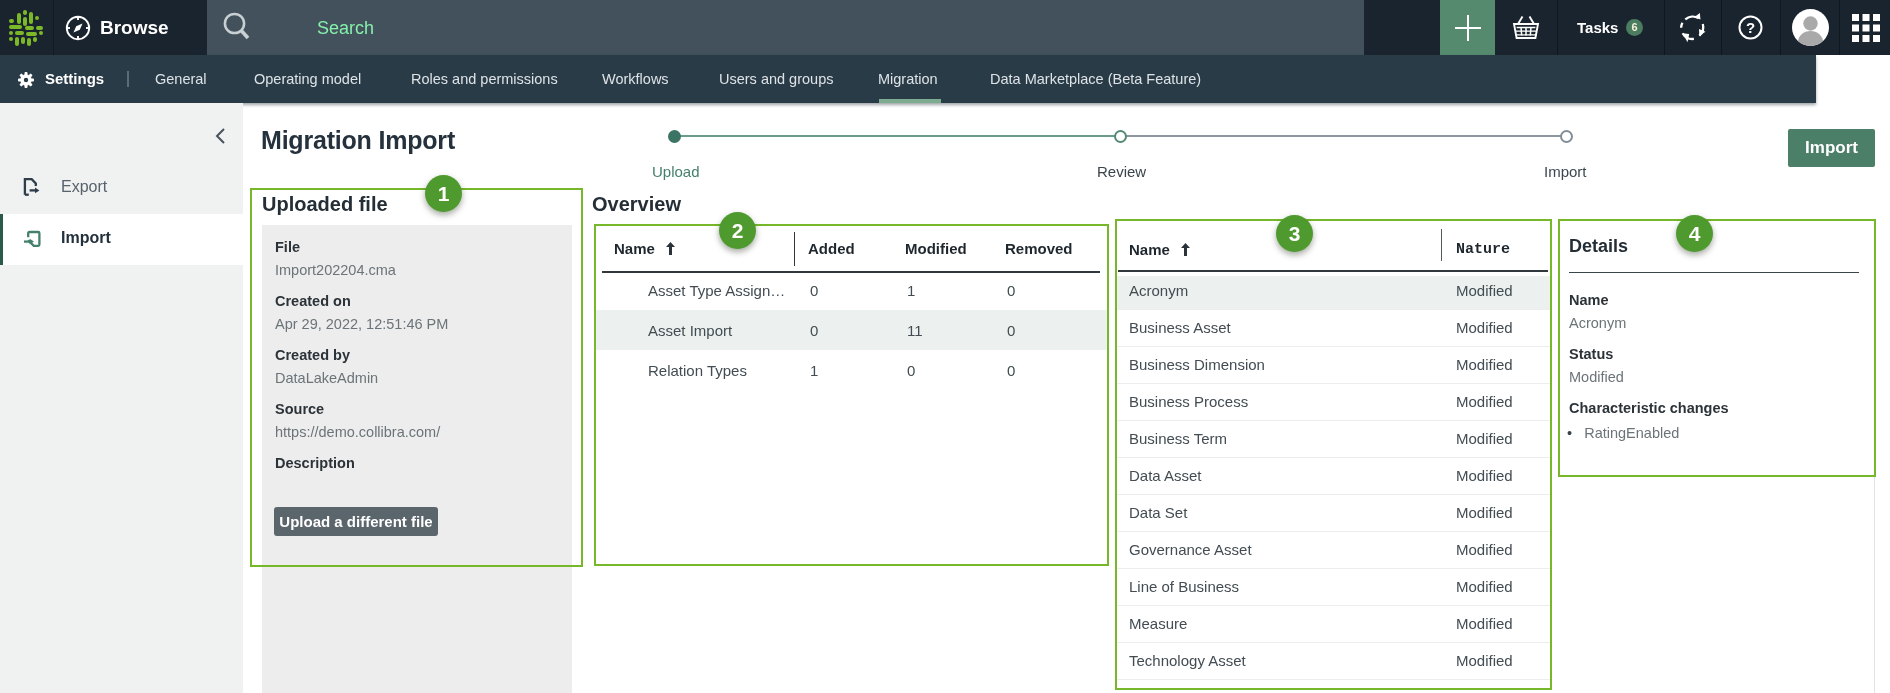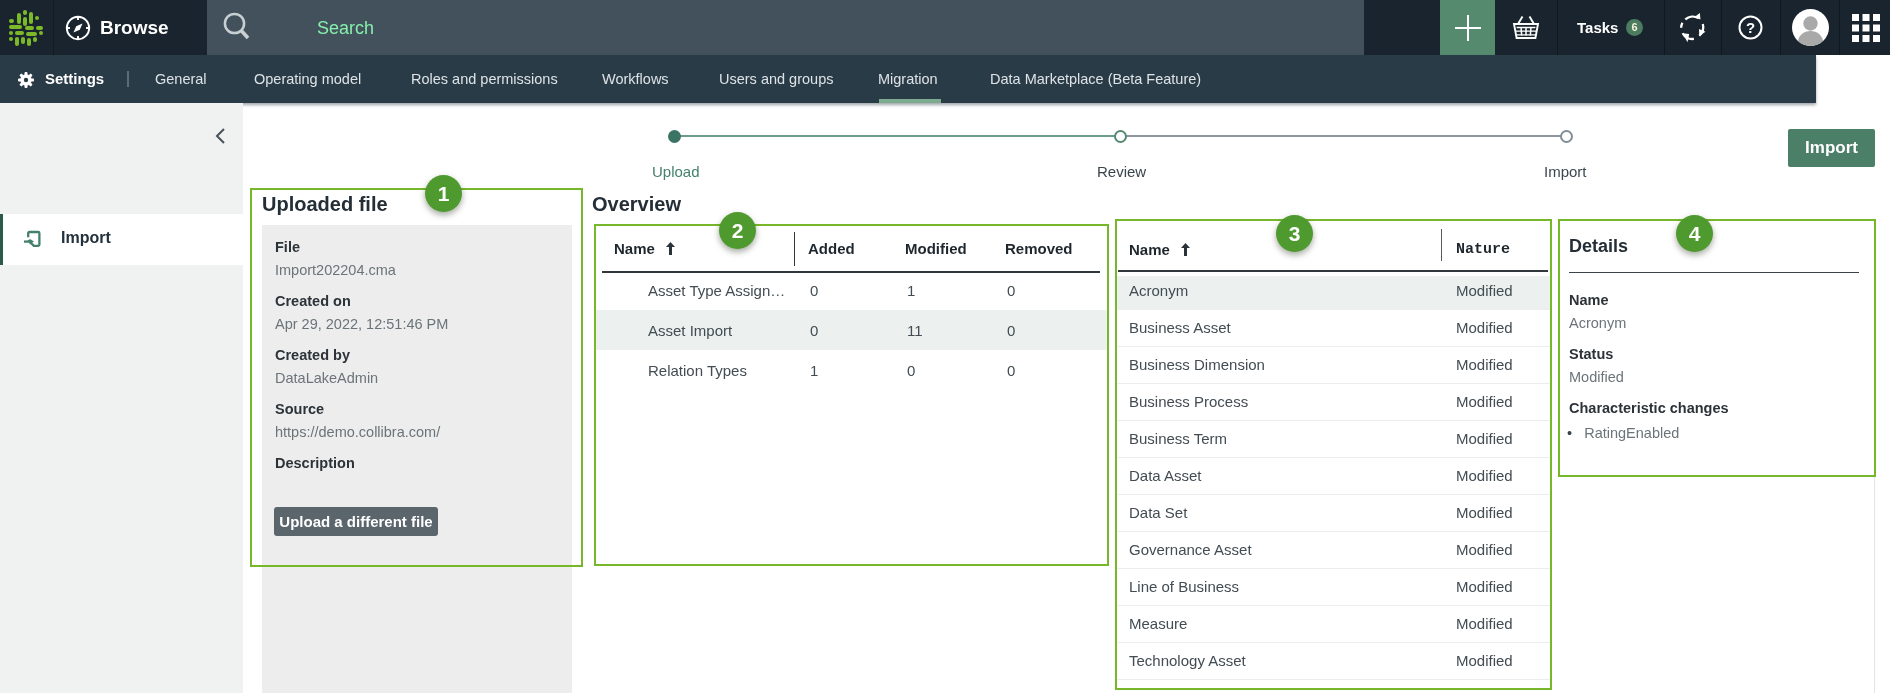--- a/index.html
+++ b/index.html
@@ -229,30 +229,40 @@
     <span class="item" style="left:990px">Data Marketplace (Beta Feature)</span>
     <div id="mig-underline"></div>
   </div>
 
   <div id="sidebar" class="abs">
     <div id="chevron" class="abs">
       <svg width="12" height="18" viewBox="0 0 12 18">
           <path d="M10 2 L3 9 L10 16" fill="none" stroke="#47525b" stroke-width="2"></path>
         </svg>
     </div>
+    <div id="row-export" class="siderow">
+      <svg width="20" height="18" viewBox="0 0 20 18">
+        <path d="M2.9 16.7 V1.2 H9.7 L13.8 5.4 V8.0" fill="none" stroke="#2e3d49" stroke-width="2.3"></path>
+        <path d="M2.9 16.7 H6.8" fill="none" stroke="#2e3d49" stroke-width="2.3"></path>
+        <path d="M7.6 12.4 H13.6" fill="none" stroke="#2e3d49" stroke-width="2.3"></path>
+        <path d="M13.0 9.6 L17.4 12.4 L13.0 15.2 Z" fill="#2e3d49"></path>
+      </svg>
+      <span class="label">Export</span>
+    </div>
     <div id="row-import" class="siderow">
       <svg width="21" height="19" viewBox="0 0 21 19">
         <path d="M6.2 8.2 V4.3 Q6.2 3.0 7.5 3.0 H16.1 Q17.4 3.0 17.4 4.3 V15.5 Q17.4 16.8 16.1 16.8 H11.8 L6.2 11.2" fill="none" stroke="#44806a" stroke-width="2.3"></path>
         <path d="M2.0 12.6 H8.4" fill="none" stroke="#44806a" stroke-width="2.3"></path>
         <path d="M7.6 9.8 L12.0 12.6 L7.6 15.4 Z" fill="#44806a"></path>
       </svg>
       <span class="label">Import</span>
     </div>
   </div>
 
+  <div id="h1" class="abs">Migration Import</div>
   <div id="importbtn" class="abs">Import</div>
   <div id="step-line" class="abs"></div>
   <div id="step-line2" class="abs"></div>
   <div id="dot1" class="dot"></div>
   <div id="dot2" class="dot"></div>
   <div id="dot3" class="dot"></div>
   <div id="lbl-upload" class="steplabel">Upload</div>
   <div id="lbl-review" class="steplabel">Review</div>
   <div id="lbl-import" class="steplabel">Import</div>
 

